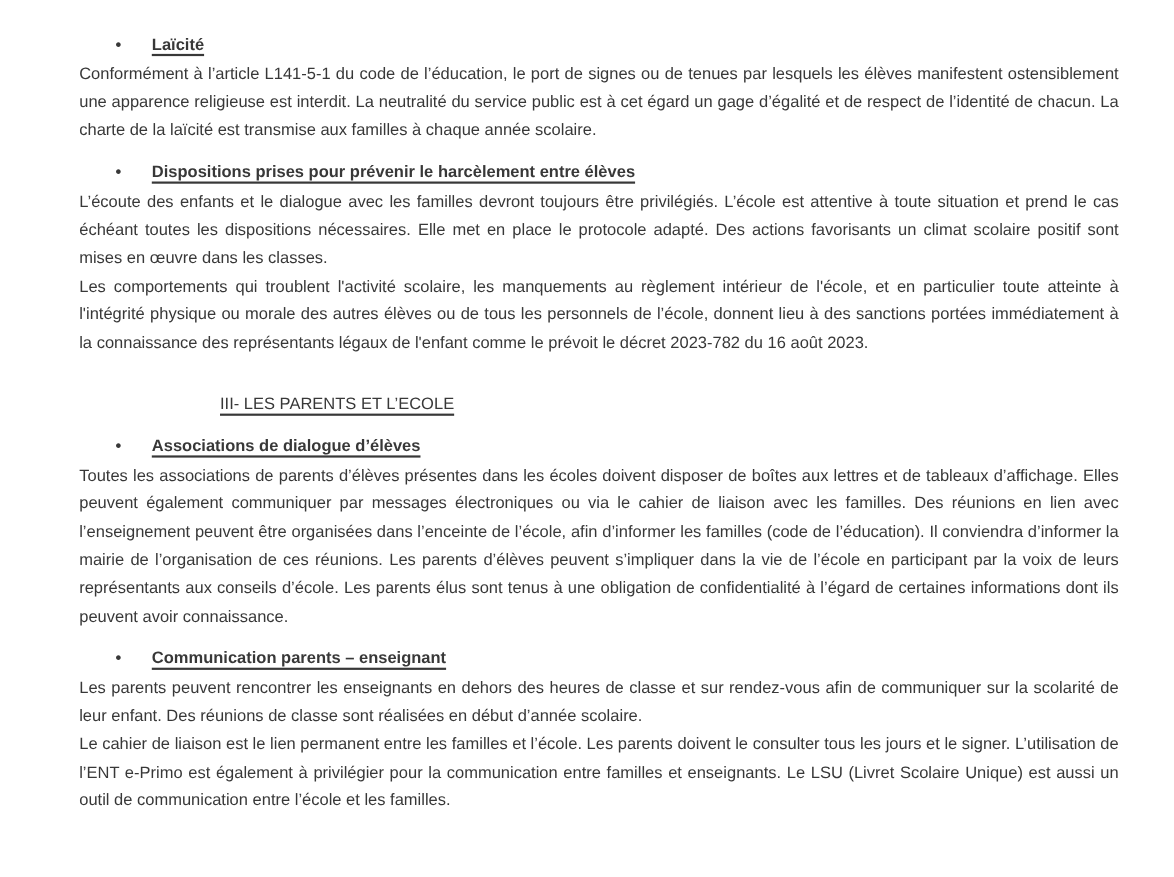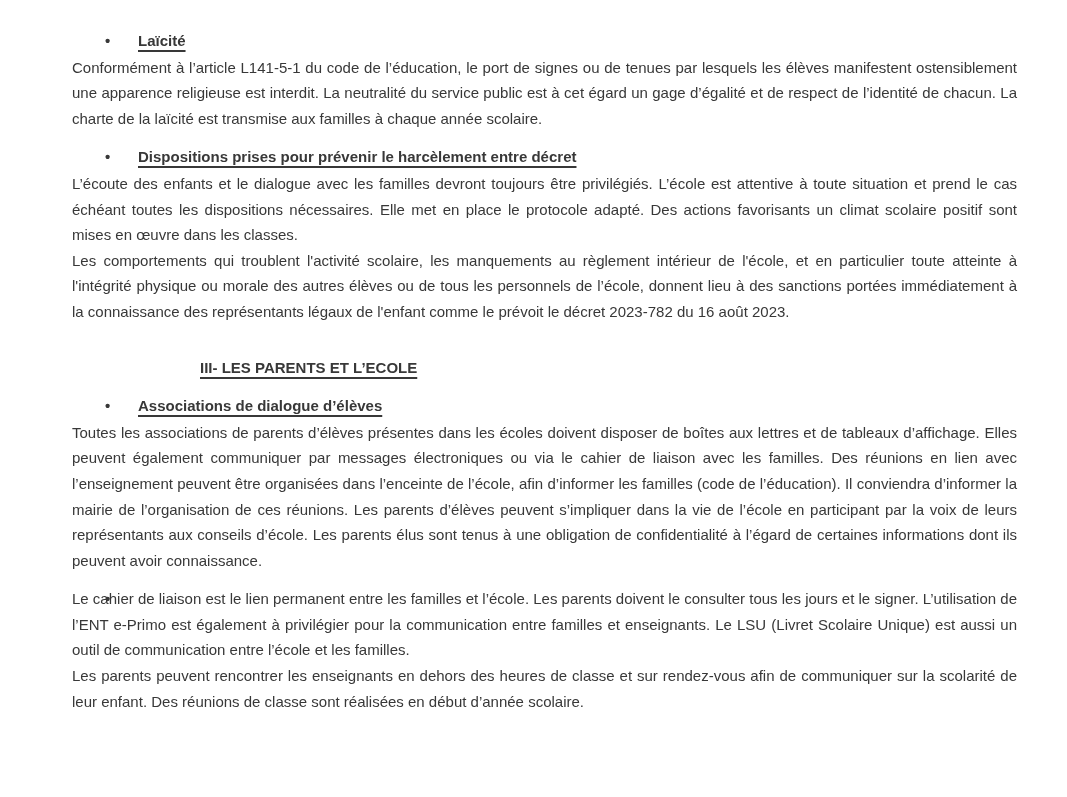--- a/index.html
+++ b/index.html
@@ -40,52 +40,53 @@
     left: 33px;
     top: 0;
     font-weight: bold;
   }
   .underlined {
     text-decoration: underline;
     text-decoration-thickness: 1.5px;
     text-underline-offset: 3.5px;
   }
   .chapter-heading {
-    font-weight: bold;
+    font-weight: normal;
     line-height: 25.6px;
     margin: 30px 0 0 128px;
   }
 </style>
 </head>
 <body>
 
 <div class="page">
 
   <div class="bullet-heading first">
     <span class="bullet">•</span>
     <span class="underlined">Laïcité</span>
   </div>
   <p class="body-par">Conformément à l’article L141-5-1 du code de l’éducation, le port de signes ou de tenues par lesquels les élèves manifestent ostensiblement une apparence religieuse est interdit. La neutralité du service public est à cet égard un gage d’égalité et de respect de l’identité de chacun. La charte de la laïcité est transmise aux familles à chaque année scolaire.</p>
 
   <div class="bullet-heading">
     <span class="bullet">•</span>
-    <span class="underlined">Dispositions prises pour prévenir le harcèlement entre décret</span>
+    <span class="underlined">Dispositions prises pour prévenir le harcèlement entre élèves</span>
   </div>
   <p class="body-par">L’écoute des enfants et le dialogue avec les familles devront toujours être privilégiés. L’école est attentive à toute situation et prend le cas échéant toutes les dispositions nécessaires. Elle met en place le protocole adapté. Des actions favorisants un climat scolaire positif sont mises en œuvre dans les classes.</p>
   <p class="body-par">Les comportements qui troublent l'activité scolaire, les manquements au règlement intérieur de l'école, et en particulier toute atteinte à l'intégrité physique ou morale des autres élèves ou de tous les personnels de l’école, donnent lieu à des sanctions portées immédiatement à la connaissance des représentants légaux de l'enfant comme le prévoit le décret 2023-782 du 16 août 2023.</p>
 
   <div class="chapter-heading">
     <span class="underlined">III- LES PARENTS ET L’ECOLE</span>
   </div>
 
   <div class="bullet-heading">
     <span class="bullet">•</span>
     <span class="underlined">Associations de dialogue d’élèves</span>
   </div>
   <p class="body-par">Toutes les associations de parents d’élèves présentes dans les écoles doivent disposer de boîtes aux lettres et de tableaux d’affichage. Elles peuvent également communiquer par messages électroniques ou via le cahier de liaison avec les familles. Des réunions en lien avec l’enseignement peuvent être organisées dans l’enceinte de l’école, afin d’informer les familles (code de l’éducation). Il conviendra d’informer la mairie de l’organisation de ces réunions. Les parents d’élèves peuvent s’impliquer dans la vie de l’école en participant par la voix de leurs représentants aux conseils d’école. Les parents élus sont tenus à une obligation de confidentialité à l’égard de certaines informations dont ils peuvent avoir connaissance.</p>
 
   <div class="bullet-heading">
     <span class="bullet">•</span>
+    <span class="underlined">Communication parents – enseignant</span>
   </div>
+  <p class="body-par">Les parents peuvent rencontrer les enseignants en dehors des heures de classe et sur rendez-vous afin de communiquer sur la scolarité de leur enfant. Des réunions de classe sont réalisées en début d’année scolaire.</p>
   <p class="body-par">Le cahier de liaison est le lien permanent entre les familles et l’école. Les parents doivent le consulter tous les jours et le signer. L’utilisation de l’ENT e-Primo est également à privilégier pour la communication entre familles et enseignants. Le LSU (Livret Scolaire Unique) est aussi un outil de communication entre l’école et les familles.</p>
-  <p class="body-par">Les parents peuvent rencontrer les enseignants en dehors des heures de classe et sur rendez-vous afin de communiquer sur la scolarité de leur enfant. Des réunions de classe sont réalisées en début d’année scolaire.</p>
 
 </div>
 
 </body></html>

